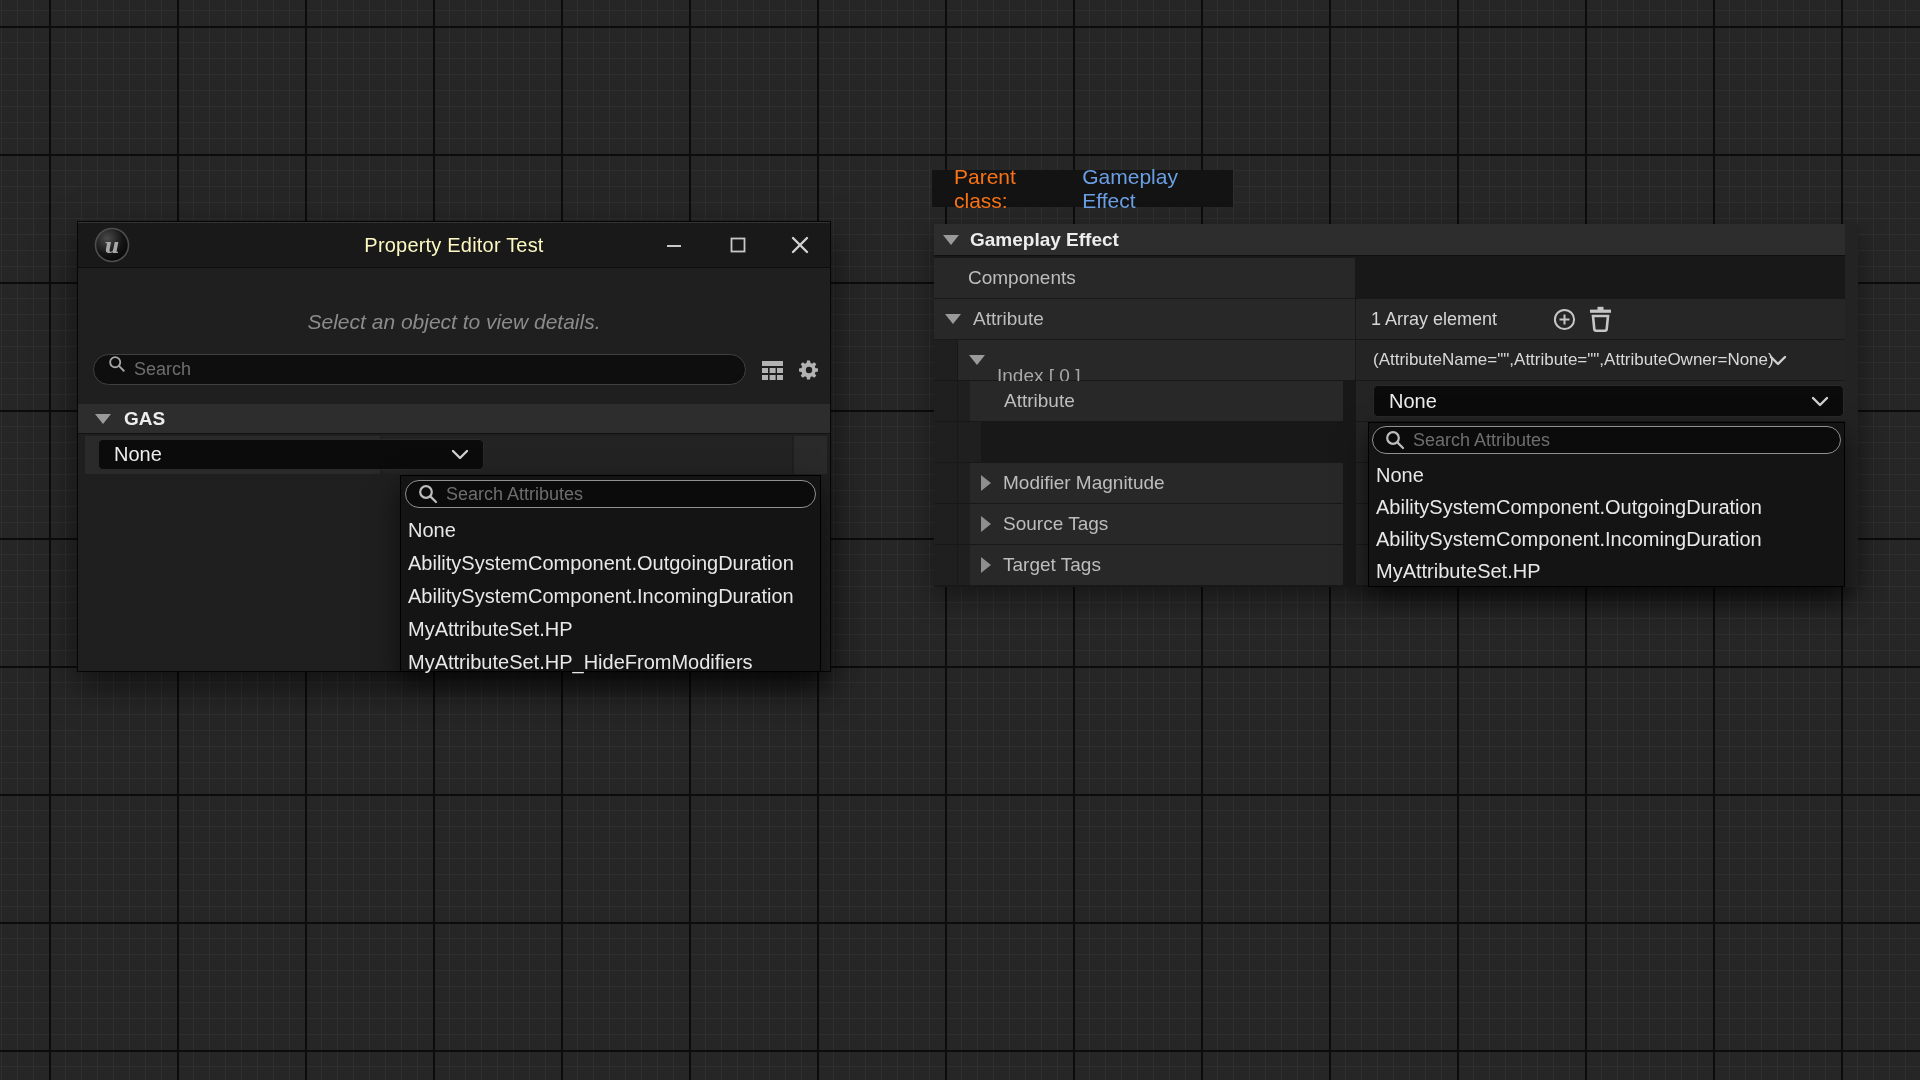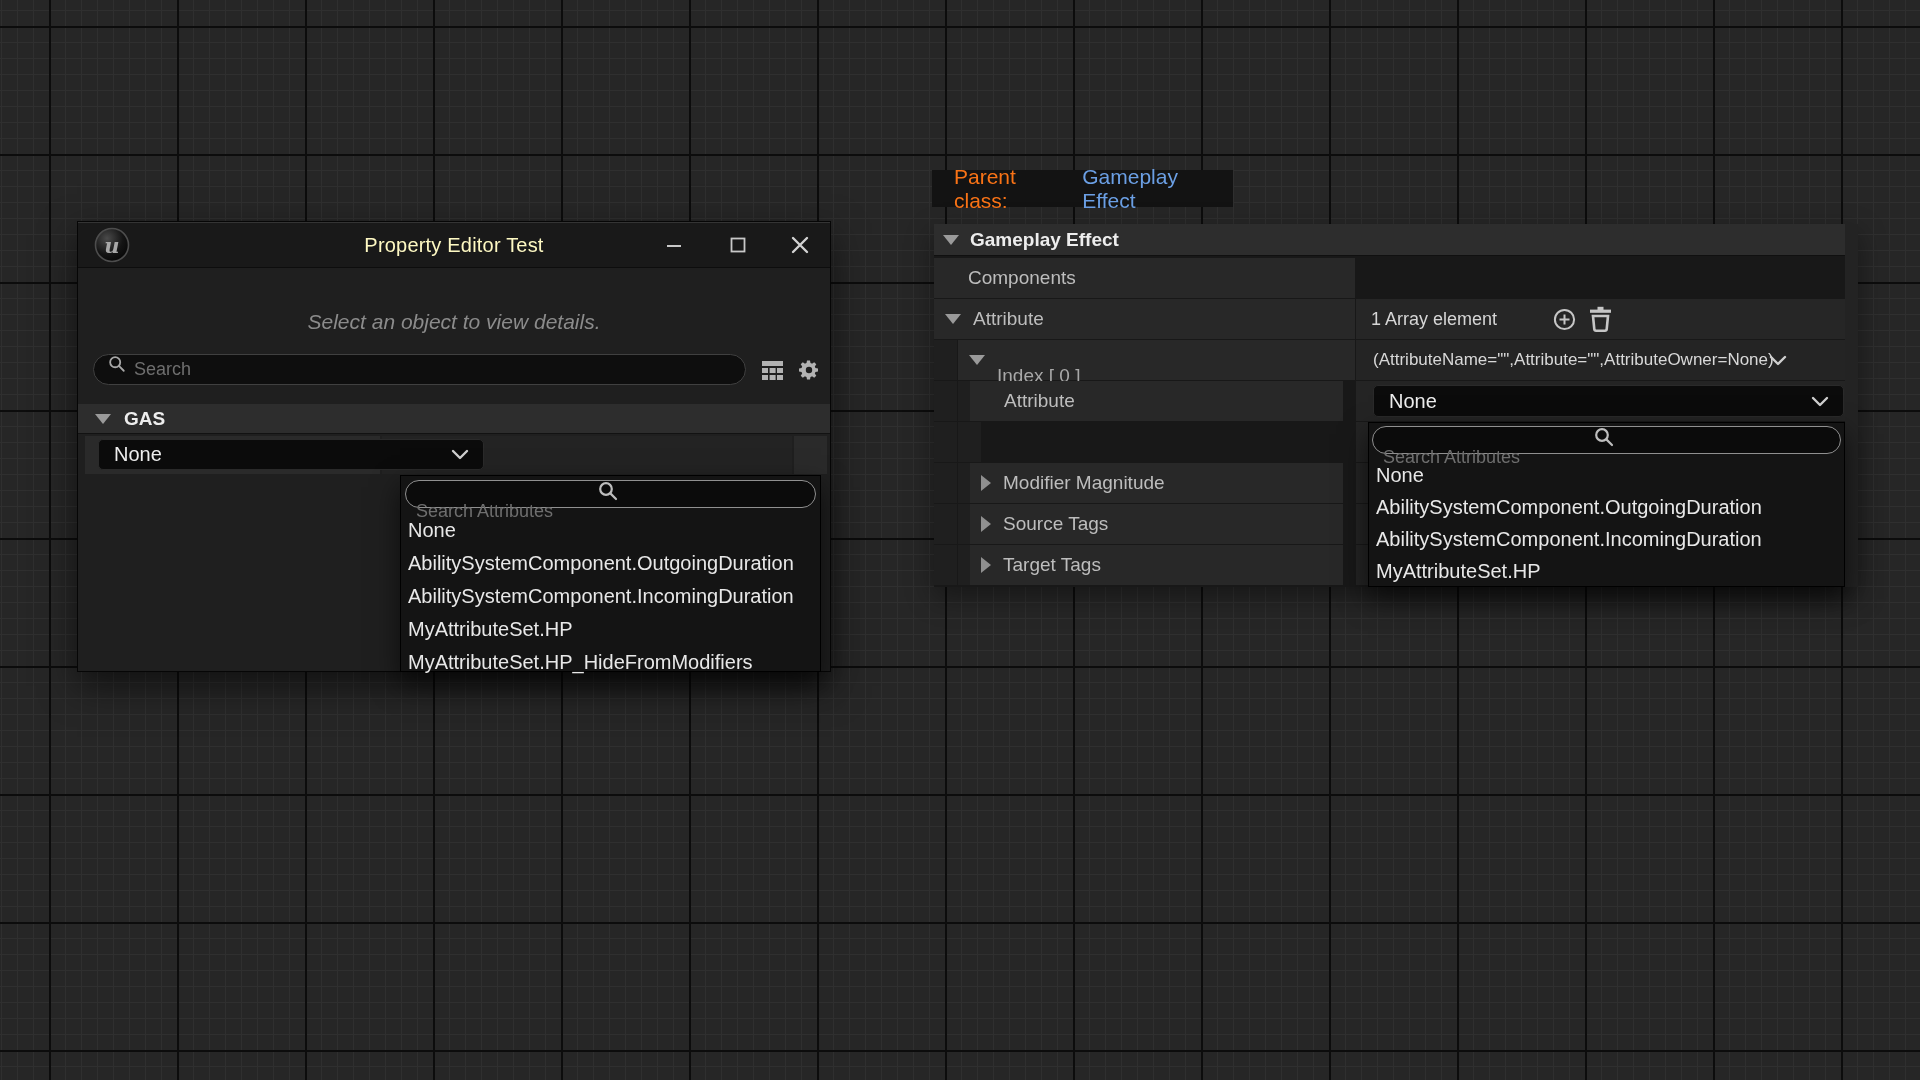--- a/index.html
+++ b/index.html
@@ -90,21 +90,21 @@
   .win .combo { left:20px; width:386px; }
 
   .popup {
     position:absolute; background:#141414; border:1px solid #000;
     box-shadow:0 12px 26px rgba(0,0,0,.6);
   }
   .popup-left { left:322px; top:253px; width:421px; height:197px; }
   .popup-search {
     margin:4px; height:28px; background:#0b0b0b;
     border:1px solid #909090; border-radius:15px;
-    display:flex; align-items:center; padding:0 10px;flex-direction:column;
+    display:flex; align-items:center; padding:0 10px;
   }
   .popup-search svg { flex:0 0 auto; margin:0 8px 0 2px; }
   .popup-items { padding-top:2px; }
   .popup-item {
     height:33px; display:flex; align-items:center; padding-left:7px;
     font-size:20px; color:#e8e8e8; white-space:nowrap; cursor:pointer;
   }
 
   
   .parent-box {

